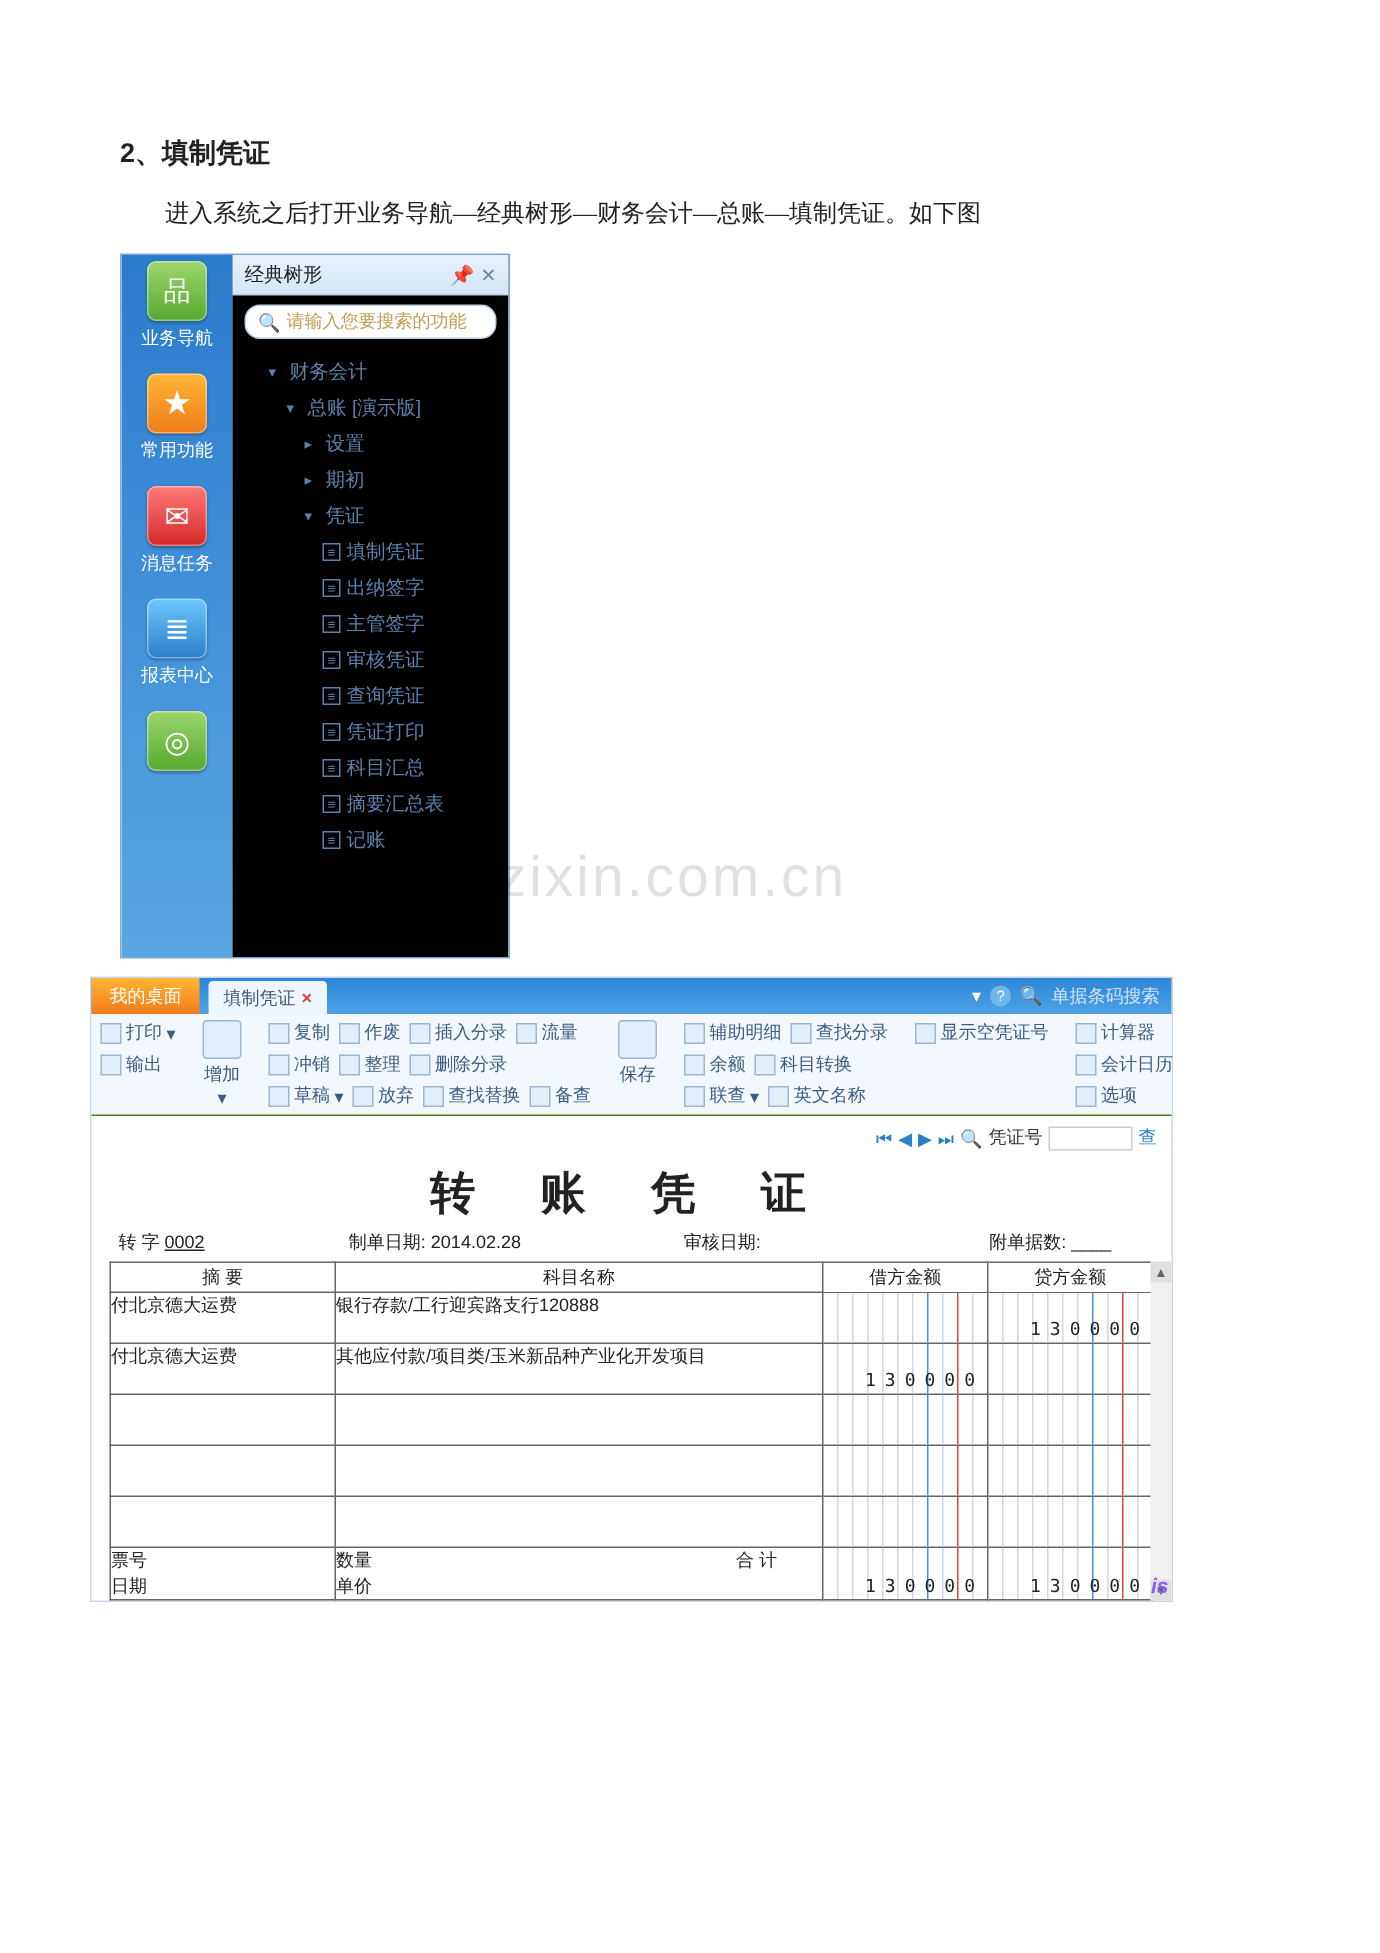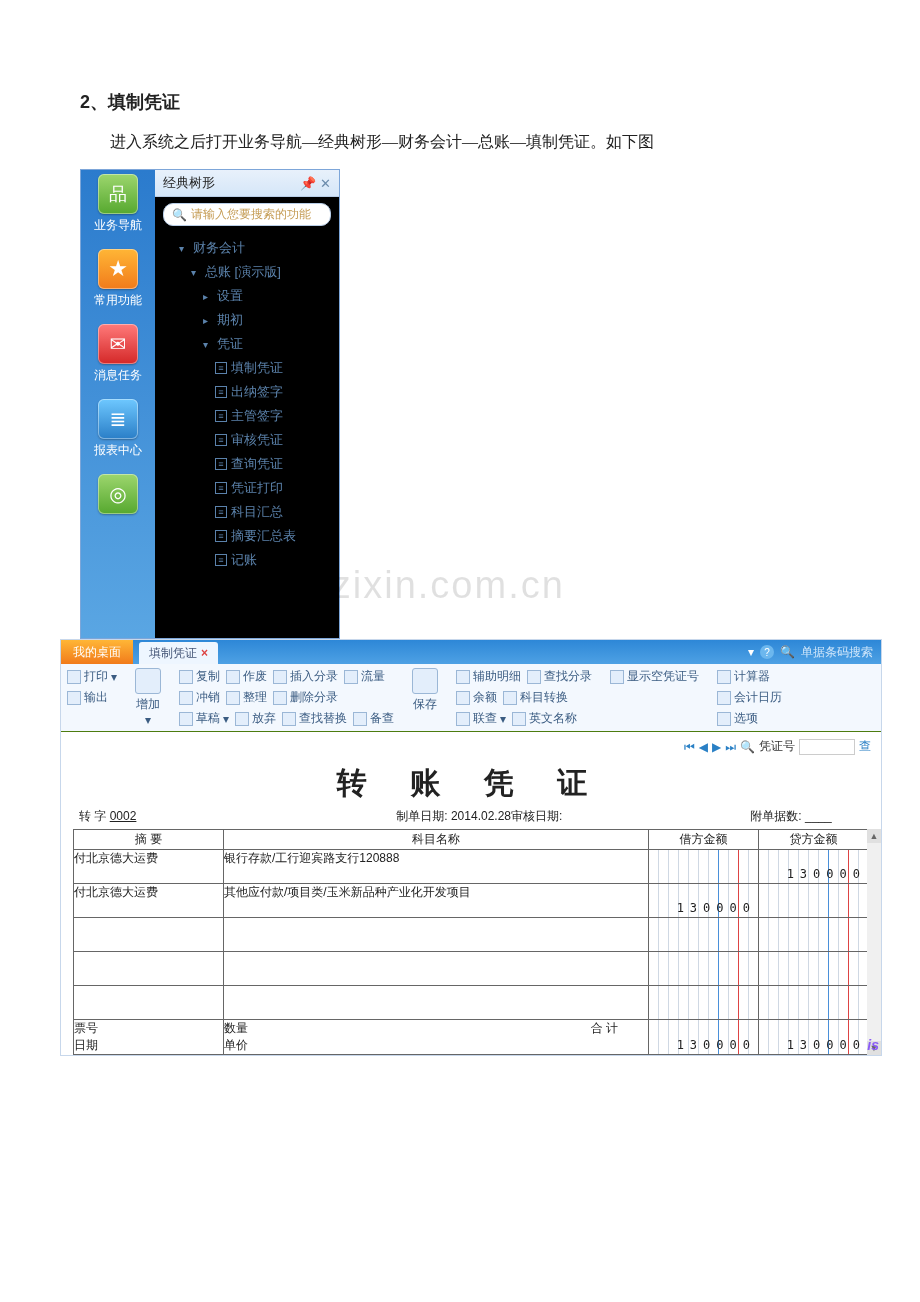--- a/index.html
+++ b/index.html
@@ -29,42 +29,42 @@
   .phead-ctl { color:#6b8bab; }
   .search { margin: 6px 8px; border: 1px solid #b8cde6; border-radius: 10px; padding: 2px 8px; font-size: 12px; color: #c59c54; display:flex; align-items:center; gap:4px; background:#fff;}
   .tree { flex:1; padding: 4px 6px 4px 10px; font-size: 13px; color:#5b82ab; overflow:hidden; position:relative;}
   .tree ul { list-style: none; margin-left: 12px; }
   .tree li { padding: 3px 0 3px 2px; display:flex; align-items:center; gap:4px;}
   .caret { font-size:10px; width:10px; display:inline-block; }
   .leaf-ico { width:12px; height:12px; border:1px solid #5b82ab; display:inline-block; font-size:9px; text-align:center; line-height:10px; color:#5b82ab;}
   .watermark { position:absolute; left:140px; top:395px; font-size:38px; color:rgba(0,0,0,0.12); font-family: Arial, sans-serif; letter-spacing:2px; pointer-events:none;margin-left:33px; }
 
   
-  .shot2 { width: 822px; border: 1px solid #c7d7eb; margin-left: 0; position: relative; font-size:12px; }
+  .shot2 { width: 722px; border: 1px solid #c7d7eb; margin-left: 0; position: relative; font-size:12px;margin-top:12px; }
   .tabs { display:flex; align-items:center; background: linear-gradient(#2d87d7,#4ea1e4); height:24px; }
   .tab-home { background: linear-gradient(#ffb636,#f17b1b); color:#fff; padding:0 12px; height:24px; display:flex; align-items:center; }
   .tab-open { background:#eef6ff; color:#457; padding:0 10px; height:22px; margin-top:2px; border-radius:3px 3px 0 0; display:flex; align-items:center; gap:4px; margin-left:6px;}
   .tab-open .x { color:#d44; font-weight:bold; }
   .tabs-right { margin-left:auto; display:flex; align-items:center; gap:6px; padding-right:8px; color:#fff;}
   .tabs-right .srch { color:#cfe6fa; }
   .tabs-right .q { width:14px;height:14px;border-radius:50%;background:#6cb7ee;display:inline-flex;align-items:center;justify-content:center;color:#fff;font-size:10px;}
   .toolbar { background:#f3f8fe; border-bottom:1px solid #4d7c0f; padding:4px 6px; display:flex; gap:18px; }
   .tgroup { display:flex; flex-direction:column; gap:4px; }
   .trow { display:flex; gap:6px; align-items:center; white-space:nowrap;}
   .tbtn { display:flex; align-items:center; gap:3px; color:#3b5c82; }
   .tbtn .ti { width:14px; height:14px; display:inline-block; border:1px solid #9bb7d6; background:#e3eefb; }
   .tbig { display:flex; flex-direction:column; align-items:center; color:#3b5c82; }
   .tbig .ti { width:26px; height:26px; border:1px solid #9bb7d6; background:#e3eefb; border-radius:3px; margin-bottom:2px;}
   .pager { display:flex; justify-content:flex-end; align-items:center; gap:4px; padding:6px 10px; color:#3b8; }
   .pager span { color:#2a80c5; }
   .pager input { width:56px; border:1px solid #ccc; height:16px; font-size:11px;}
   .vtitle { text-align:center; font-family: "KaiTi","STKaiti",serif; font-size:30px; letter-spacing:18px; font-weight:bold; margin:2px 0 4px; }
   .vmeta { display:flex; padding:0 18px 4px; font-size:12px; }
   .vmeta .c1 { flex:1.1; }
-  .vmeta .c2 { flex:1.6;text-align:right; }
+  .vmeta .c2 { flex:1.6; }
   .vmeta .c3 { flex:1.3; }
   .vmeta .c4 { flex:0.9; text-align:center; }
   table.v { width: calc(100% - 24px); margin:0 12px; border-collapse:collapse; }
   table.v th, table.v td { border:1px solid #666; font-size:12px; padding:0; }
   table.v th { background:#fff; font-weight:normal; height:20px; }
   table.v td { height:34px; vertical-align:top; }
   .summ { width:150px; padding:2px 4px; }
   .subj { padding:2px 4px; }
   .amt { width:110px; position:relative; }
   .amt-grid { position:absolute; inset:0; display:flex; }

